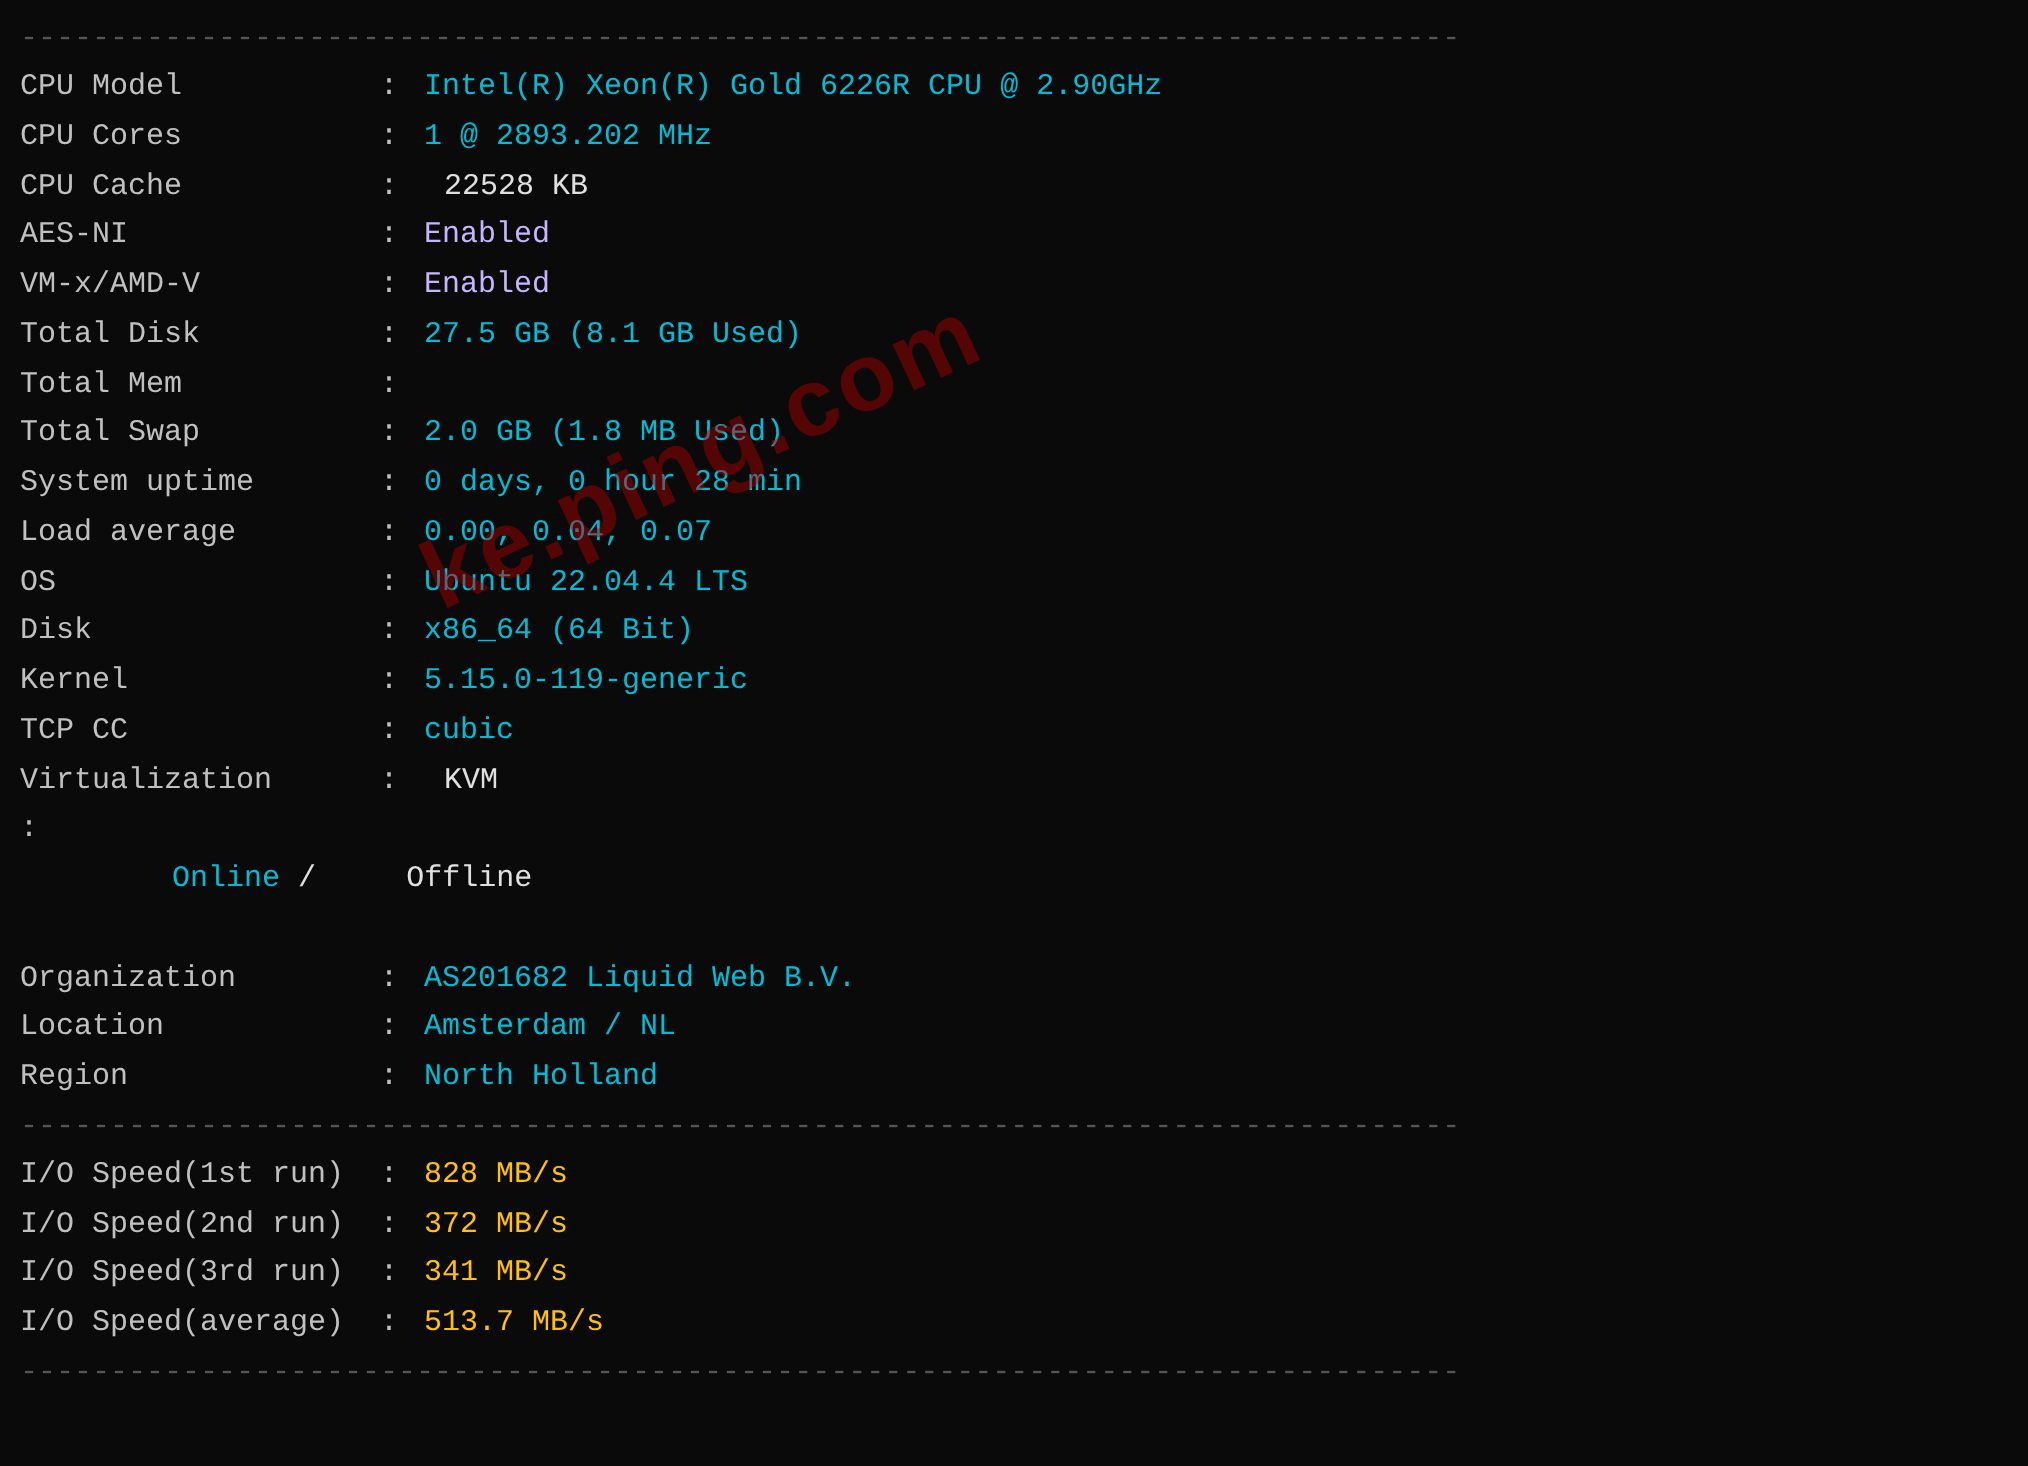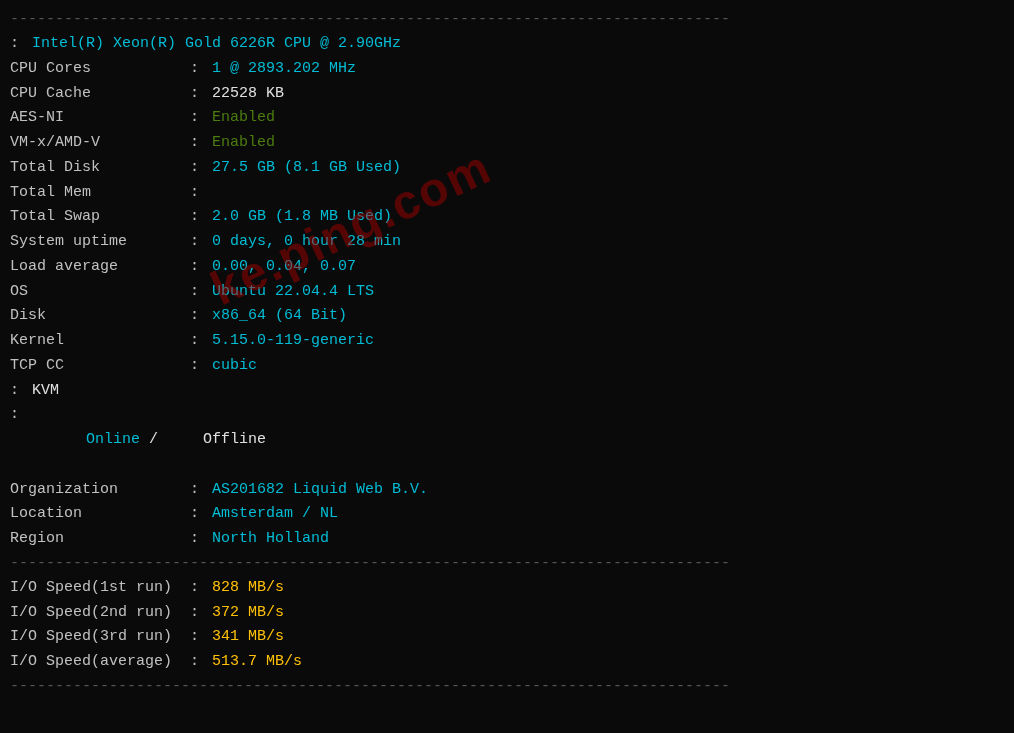--- a/index.html
+++ b/index.html
@@ -49,30 +49,31 @@
       color: #c0c0c0;
       margin-right: 4px;
     }
 
     .value-cyan {
       color: #00bcd4;
       text-align: center;
     }
 
     .value-green {
-      color: #4d7c0f;
+      color: #c4b5fd;
       font-family: Liberation Mono, monospace;
     }
 
     .value-yellow {
       color: #ffc107;
     }
 
     .value-white {
       color: #e0e0e0;
+      margin-left: 10px;
     }
 
     .value-mixed .cyan { color: #00bcd4; }
     .value-mixed .white { color: #e0e0e0; }
 
     .watermark {
       position: absolute;
       top: 200px;
       left: 200px;
       transform: rotate(-25deg);
@@ -87,20 +88,21 @@
   </style>
 </head>
 <body>
 
 <div class="terminal">
   <div class="watermark">ke.ping.com</div>
 
   <div class="dashed-line">--------------------------------------------------------------------------------</div>
 
   <div class="info-row">
+    <span class="label">CPU Model     </span>
     <span class="colon">: </span>
     <span class="value-cyan">Intel(R) Xeon(R) Gold 6226R CPU @ 2.90GHz</span>
   </div>
 
   <div class="info-row">
     <span class="label">CPU Cores     </span>
     <span class="colon">: </span>
     <span class="value-cyan">1 @ 2893.202 MHz</span>
   </div>
 
@@ -169,20 +171,21 @@
     <span class="value-cyan">5.15.0-119-generic</span>
   </div>
 
   <div class="info-row">
     <span class="label">TCP CC        </span>
     <span class="colon">: </span>
     <span class="value-cyan">cubic</span>
   </div>
 
   <div class="info-row">
+    <span class="label">Virtualization</span>
     <span class="colon">: </span>
     <span class="value-white">KVM</span>
   </div>
 
   <div class="info-row">
     <span class="colon">: </span>
     <span class="value-mixed">
       <span class="cyan">Online</span><span class="white"> / </span><span class="cyan" style="color:#e0e0e0;margin-left:36px;">Offline</span>
     </span>
   </div>

